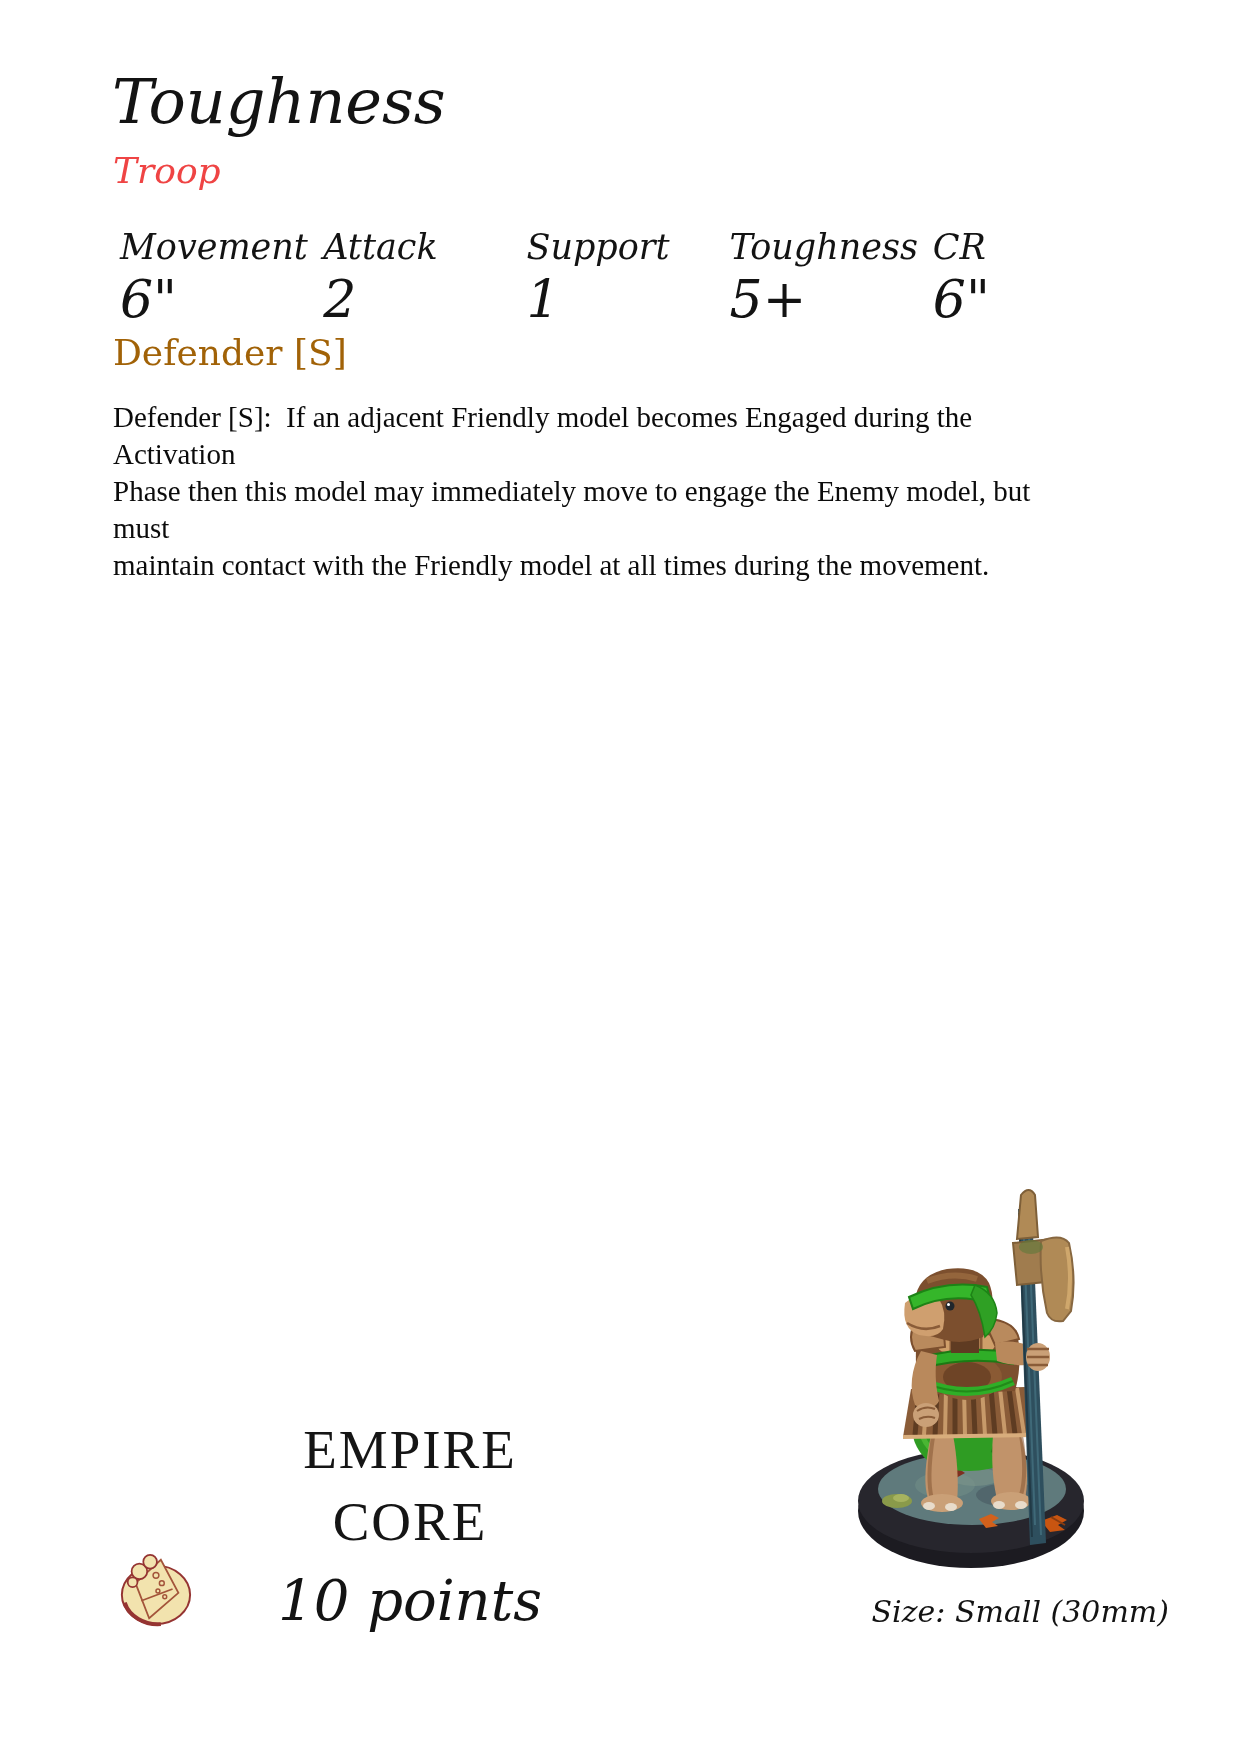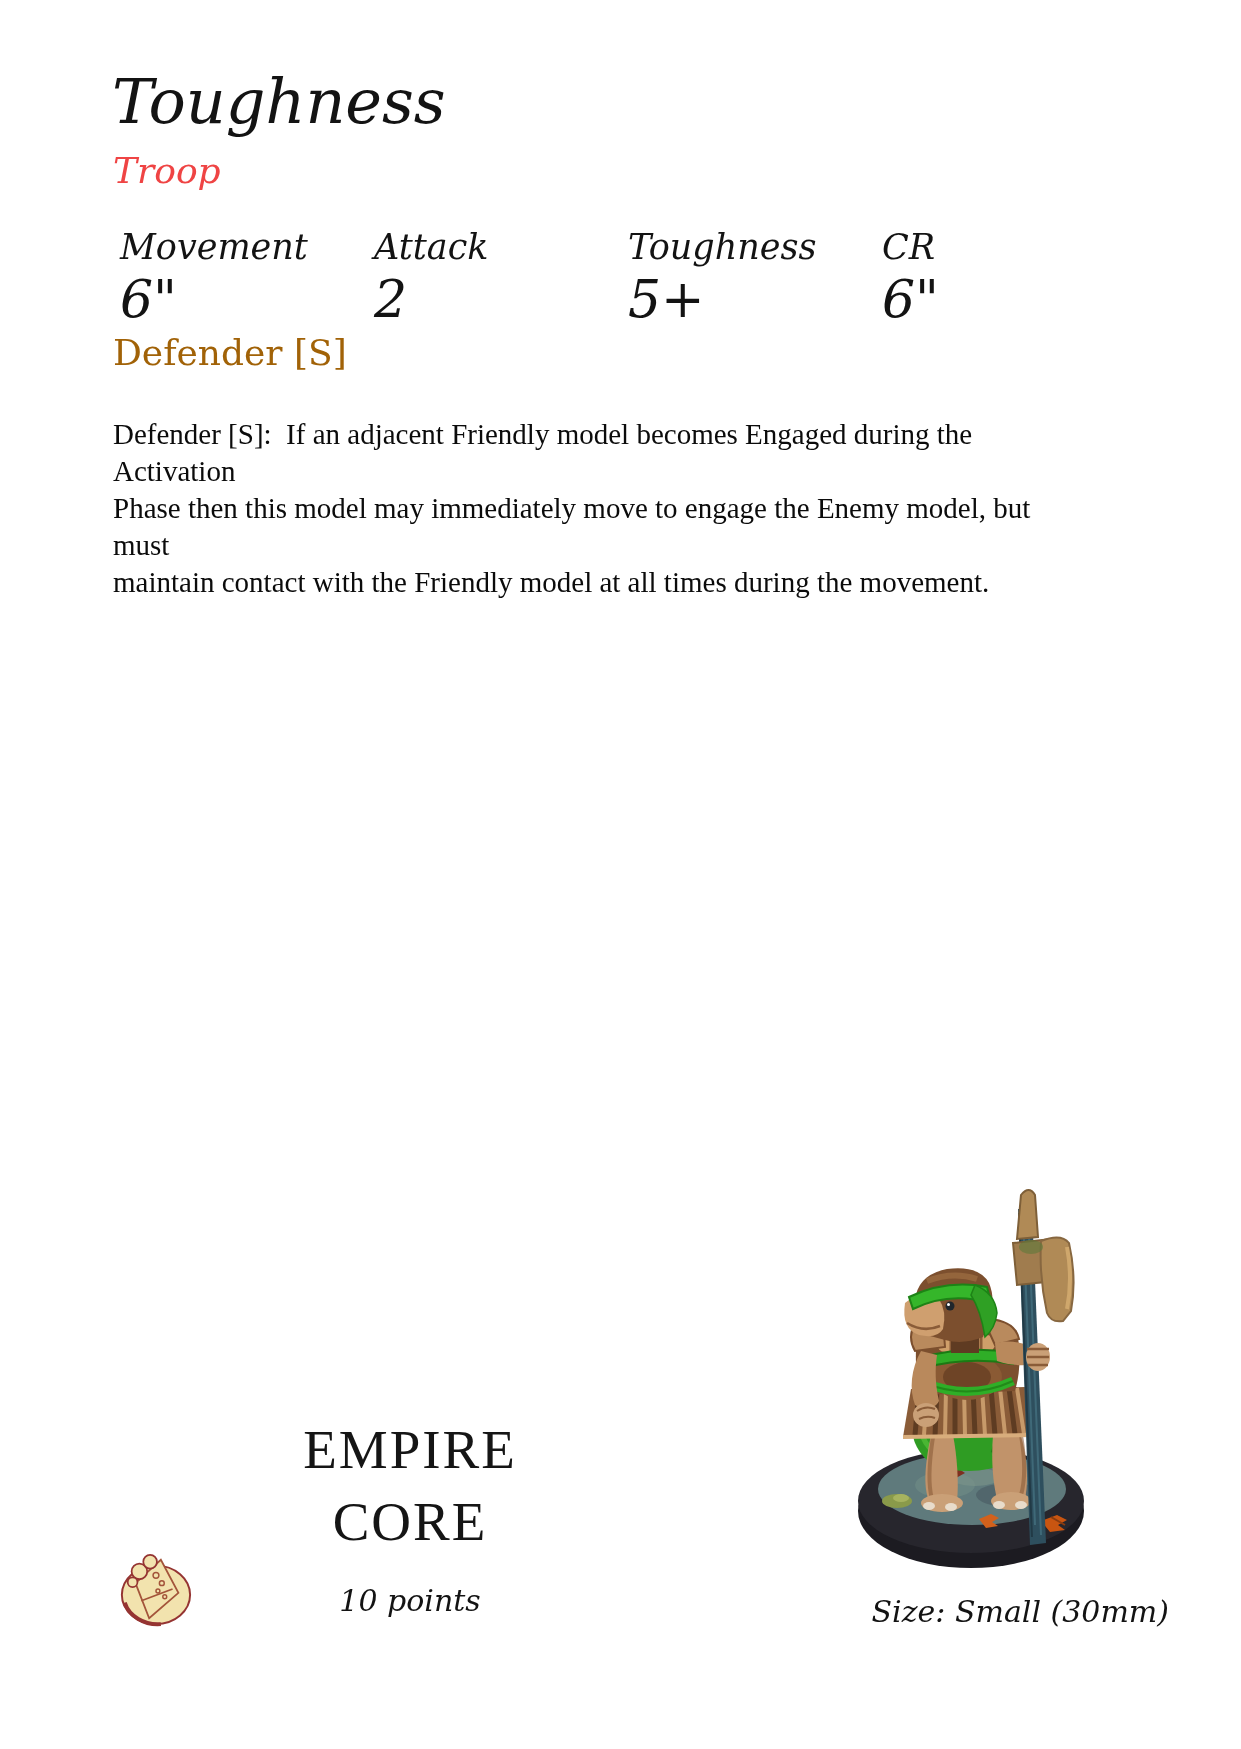--- a/index.html
+++ b/index.html
@@ -32,36 +32,36 @@
     font-style:italic;font-size:35px;line-height:42px;color:#131313;
   }
   .stat-value{
     font-style:italic;font-size:52px;line-height:58px;margin-top:2px;color:#131313;
   }
   .ability-heading{
     position:absolute;left:113px;top:332px;
     font-size:36px;color:#a16207;
   }
   .rules{
-    position:absolute;left:113px;top:416px;width:960px;
+    position:absolute;left:113px;top:399px;width:960px;
     font-family:"Liberation Serif", serif;
     font-size:29px;line-height:37px;color:#0b0b0b;
   }
   .rule-line{white-space:pre-wrap;}
   .faction-block{
     position:absolute;left:240px;top:1418px;width:340px;
     text-align:center;color:#151515;
   }
   .army-name,.army-category{
     font-family:"Liberation Serif", serif;
     font-size:55px;line-height:64px;letter-spacing:2px;
   }
   .army-category{margin-top:8px;}
   .points-value{
-    font-style:italic;font-size:30px;line-height:50px;margin-top:22px;
+    font-style:italic;font-size:56px;line-height:50px;margin-top:22px;
     color:#131313;
   }
   .size-note{
     position:absolute;right:72px;top:1594px;
     font-style:italic;font-size:30px;color:#131313;
   }
   .publisher-logo{position:absolute;left:116px;top:1550px;width:78px;height:78px;}
   .mini-photo{position:absolute;left:845px;top:1185px;width:250px;height:400px;}
 </style>
 </head>
@@ -74,20 +74,24 @@
   <div class="unit-type">Troop</div>
 
   <div class="stats">
     <div class="stat-col">
       <div class="stat-label">Movement</div>
       <div class="stat-value">6"</div>
     </div>
     <div class="stat-col">
       <div class="stat-label">Attack</div>
       <div class="stat-value">2</div>
+    </div>
+    <div class="stat-col">
+      <div class="stat-label">Support</div>
+      <div class="stat-value">1</div>
     </div>
     <div class="stat-col">
       <div class="stat-label">Toughness</div>
       <div class="stat-value">5+</div>
     </div>
     <div class="stat-col">
       <div class="stat-label">CR</div>
       <div class="stat-value">6"</div>
     </div>
   </div>

